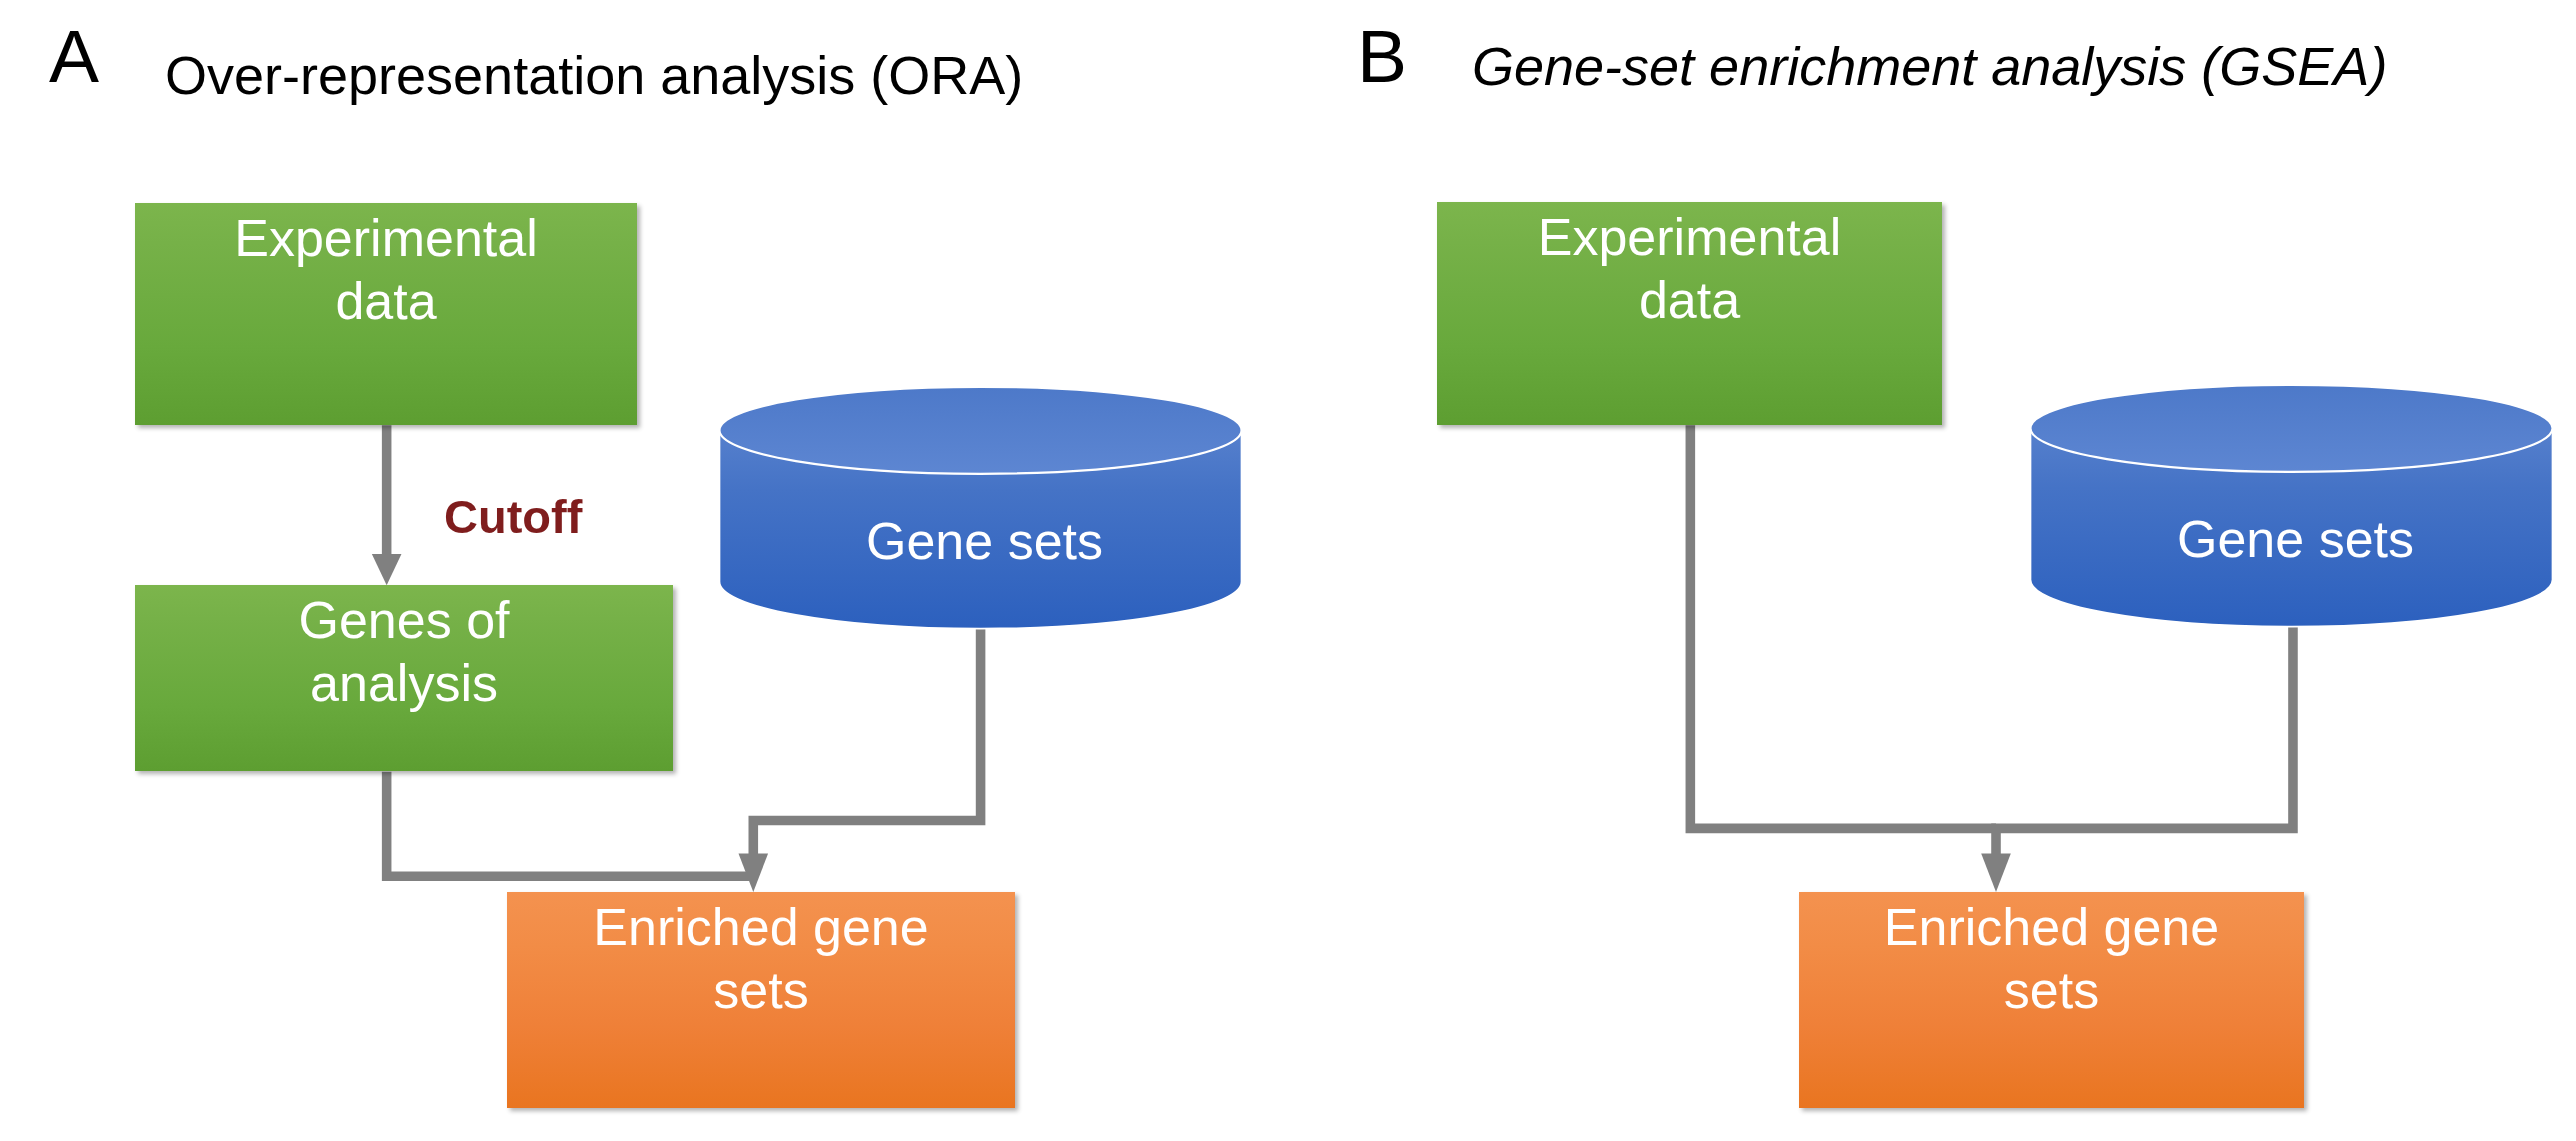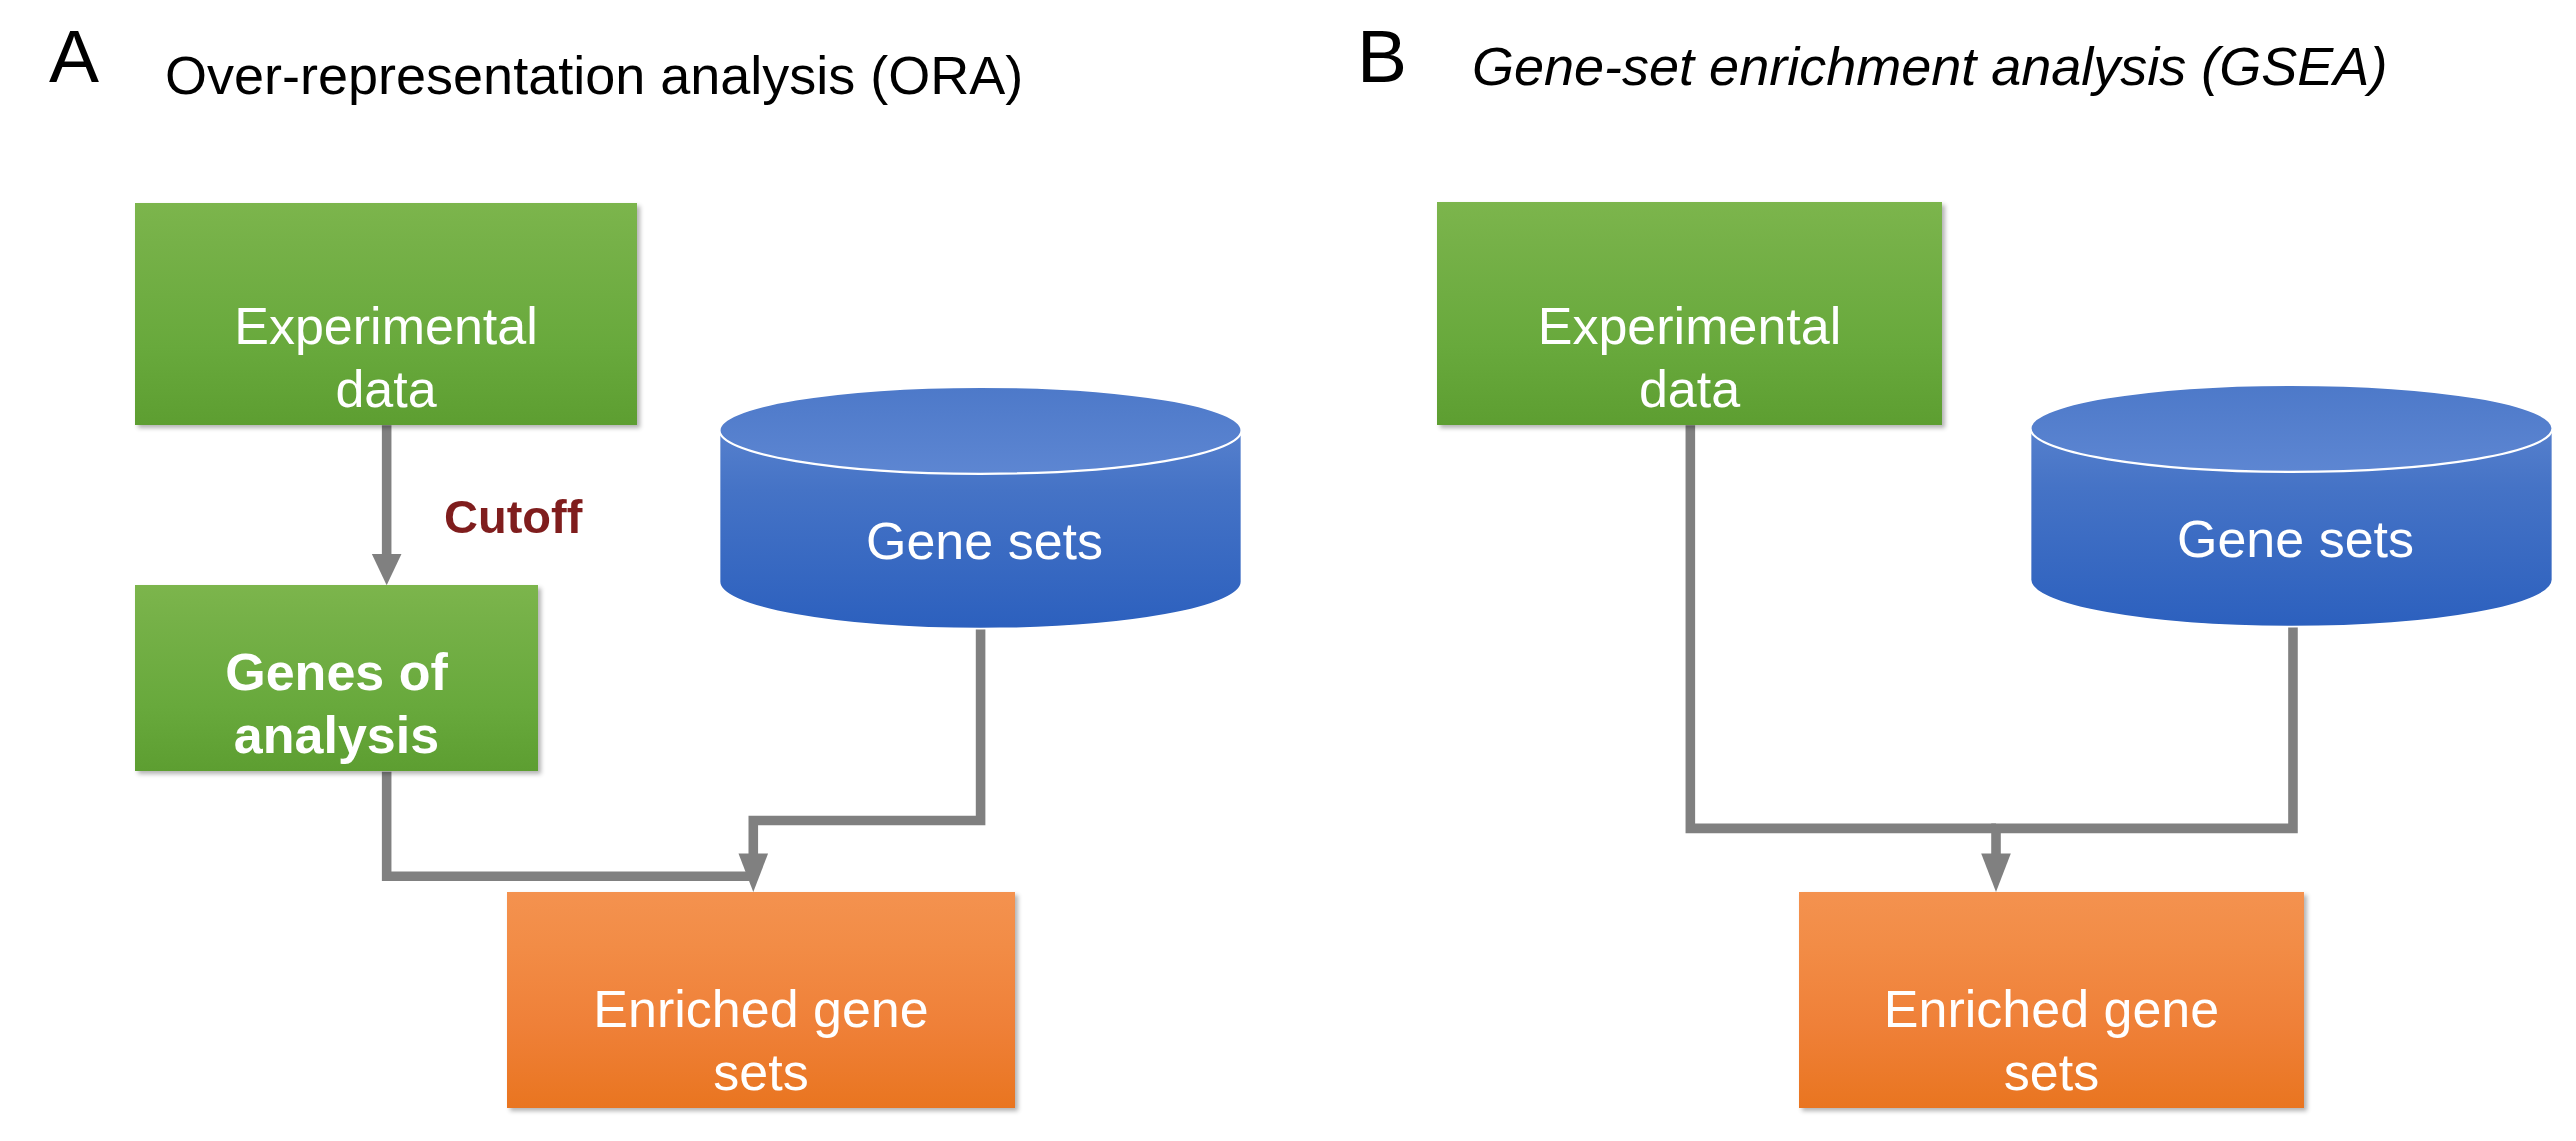--- a/index.html
+++ b/index.html
@@ -34,21 +34,21 @@
     line-height: 1;
     color: #000000;
     font-weight: 400;
     white-space: nowrap;
   }
 
   
   .node-box {
     position: absolute;
     display: flex;
-    align-items: flex-end;
+    align-items: flex-start;
     justify-content: center;
     text-align: center;
     color: #ffffff;
     font-size: 52px;
     line-height: 1.22;
     box-sizing: border-box;
     padding: 3.5px 12.2px;
     box-shadow: 2.6px 2.6px 4.4px rgba(0,0,0,0.30);
   }
   .node-box.green {
@@ -130,21 +130,21 @@
 
   <div class="node-box green" style="left:135px; top:203px; width:502px; height:222px;">
     <div>
       <span>Experimental</span>
       <span>data</span>
     </div>
   </div>
 
   <div class="cutoff-label" style="left:444px; top:493px; color:#7f1d1d;">Cutoff</div>
 
-  <div class="node-box green" style="left:135px; top:585px; width:403px; height:186px;font-weight:bold;">
+  <div class="node-box green" style="left:135px; top:585px; width:538px; height:186px;">
     <div>
       <span>Genes of</span>
       <span>analysis</span>
     </div>
   </div>
 
   <div class="cylinder" style="left:716px; top:383px; width:529px; height:246px;">
     <svg class="cyl-svg" width="529" height="246" viewBox="0 0 608 282" xmlns="http://www.w3.org/2000/svg">
       <defs>
         <linearGradient id="cylBodyA" x1="0" y1="0" x2="0" y2="1">

